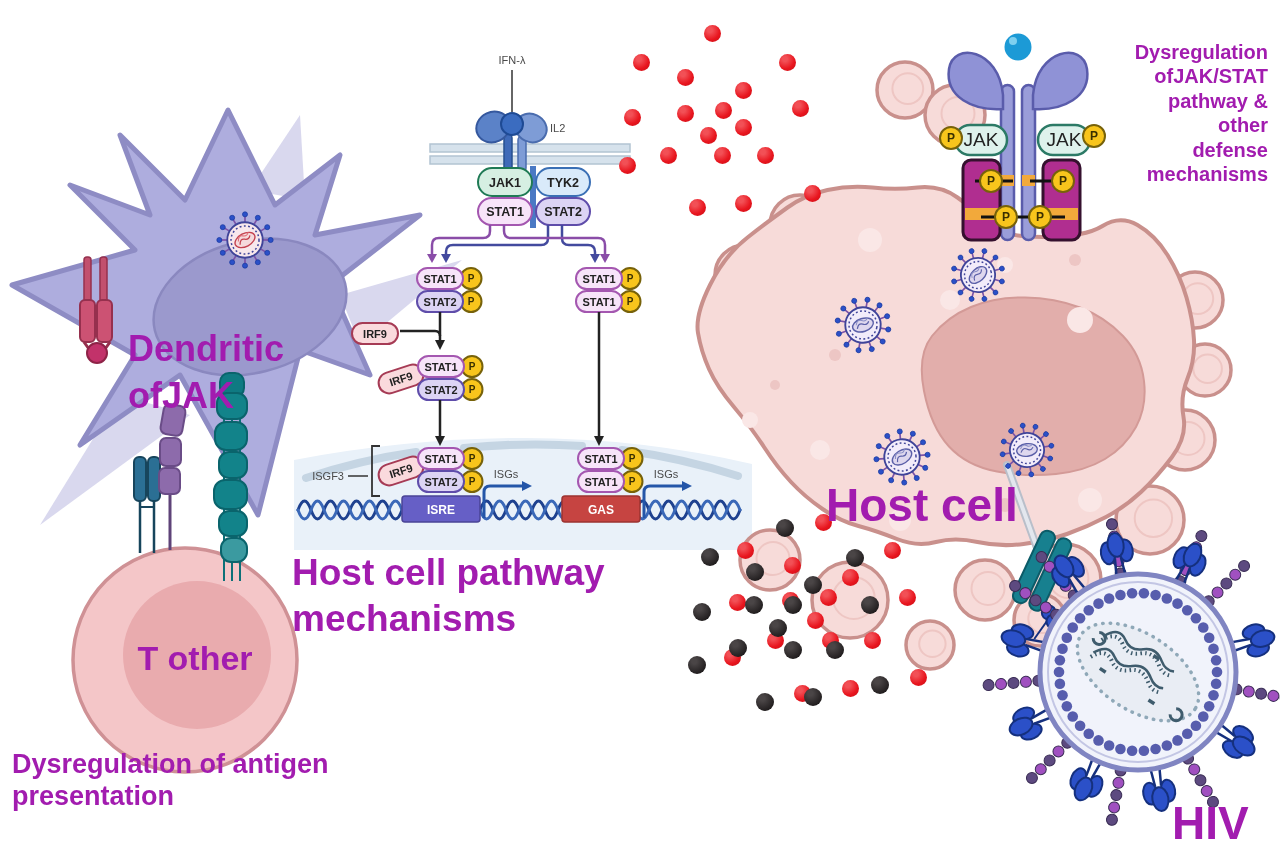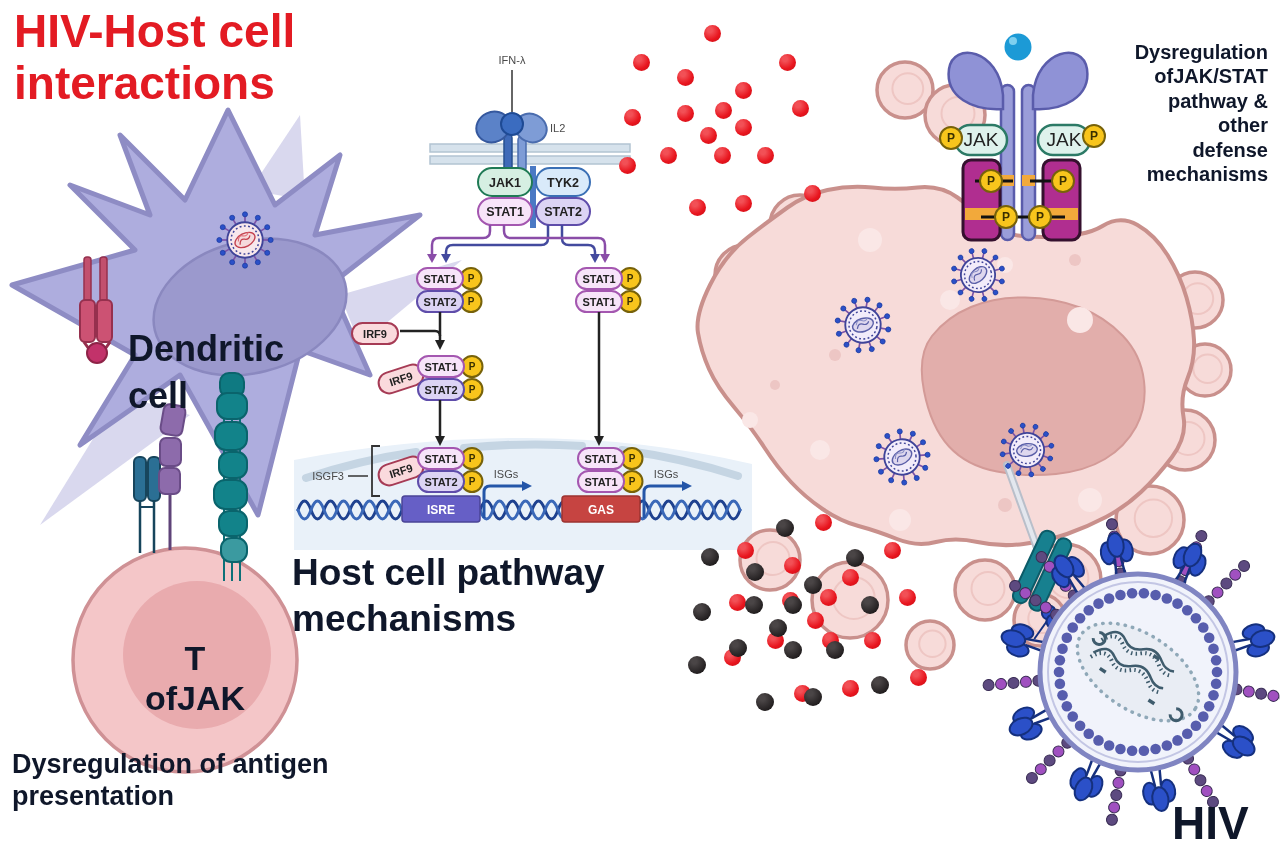--- a/index.html
+++ b/index.html
@@ -1,19 +1,19 @@
 <!DOCTYPE html>
 <html><head>
 <meta charset="utf-8">
 <style>
   html,body{margin:0;padding:0;background:#fff;}
   #stage{position:relative;width:1280px;height:867px;background:#ffffff;overflow:hidden;
          font-family:"Liberation Sans",sans-serif;}
   #stage svg{position:absolute;overflow:visible;}
-  .lbl{position:absolute;font-weight:bold;color:#0f172a;white-space:pre-line;line-height:1.18;}
+  .lbl{position:absolute;font-weight:bold;color:#a21caf;white-space:pre-line;line-height:1.18;}
   .lbl.red{color:#e31b23;}
   .dot{position:absolute;border-radius:50%;}
   .dot.red{width:17px;height:17px;background:radial-gradient(circle at 35% 30%, #f25056 15%, #e8151e 60%, #c40f16 100%);}
   .dot.blk{width:18px;height:18px;background:radial-gradient(circle at 35% 30%, #4a4546 15%, #242021 70%, #000 100%);}
   svg text{font-family:"Liberation Sans",sans-serif;}
   .pt{font-size:11px;font-weight:600;fill:#222;text-anchor:middle;}
   .rt{font-size:12.5px;font-weight:600;fill:#222;text-anchor:middle;}
   .ps{font-size:10px;font-weight:700;fill:#3a3000;text-anchor:middle;}
   .tinyl{font-size:11px;fill:#4a4a4a;text-anchor:middle;}
   .boxt{font-size:12px;font-weight:600;fill:#fff;text-anchor:middle;}
@@ -697,29 +697,28 @@
         <circle cx="0" cy="0" r="19" fill="#f7e7ec" stroke="#3f4499" stroke-width="2"></circle>
         <circle cx="0" cy="0" r="15" fill="none" stroke="#3f4499" stroke-width="1.6" stroke-dasharray="2 2.6"></circle>
         <g transform="rotate(-28)">
           <ellipse cx="0" cy="0" rx="11.5" ry="7" fill="#f5d9dc" stroke="#c4404e" stroke-width="1.5"></ellipse>
           <path d="M-7,2 q3,-6 7,-3 q4,3 7,-1" fill="none" stroke="#c4404e" stroke-width="1.3"></path>
           <path d="M-7,-2 q3,-6 7,-3 q4,3 7,-1" fill="none" stroke="#e06a74" stroke-width="1.1"></path>
         </g>
       </g>
     </svg>
 
-  <div class="lbl red" style="left:14px;top:6px;width:420px;font-size:46px;line-height:1.13;">HIV-Host cell
-interactions</div>
   <div class="lbl" style="left:128px;top:326px;font-size:36px;line-height:1.3;z-index:6;">Dendritic
-cell</div>
-  <div class="lbl" style="left:130px;top:638px;width:130px;text-align:center;font-size:34px;z-index:6;">T ofJAK</div>
+ofJAK</div>
+  <div class="lbl" style="left:130px;top:638px;width:130px;text-align:center;font-size:34px;z-index:6;">T other</div>
   <div class="lbl" style="left:12px;top:748px;font-size:27px;line-height:1.2;z-index:6;">Dysregulation of antigen
 presentation</div>
   <div class="lbl" style="left:292px;top:550px;font-size:37px;line-height:1.25;z-index:6;">Host cell pathway
 mechanisms</div>
+  <div class="lbl" style="left:826px;top:478px;font-size:46px;z-index:6;">Host cell</div>
   <div class="lbl" style="left:1172px;top:796px;font-size:46px;z-index:6;">HIV</div>
   <div class="lbl" style="left:1098px;top:40px;width:170px;text-align:right;font-size:20px;line-height:1.22;z-index:6;">Dysregulation
 ofJAK/STAT
 pathway &amp;
 other
 defense
 mechanisms</div>
 
   <div id="dots-layer" style="position:absolute;left:0;top:0;width:100%;height:100%;z-index:5;pointer-events:none;">
       <div class="dot red" style="left: 632.5px; top: 53.5px;"></div>

